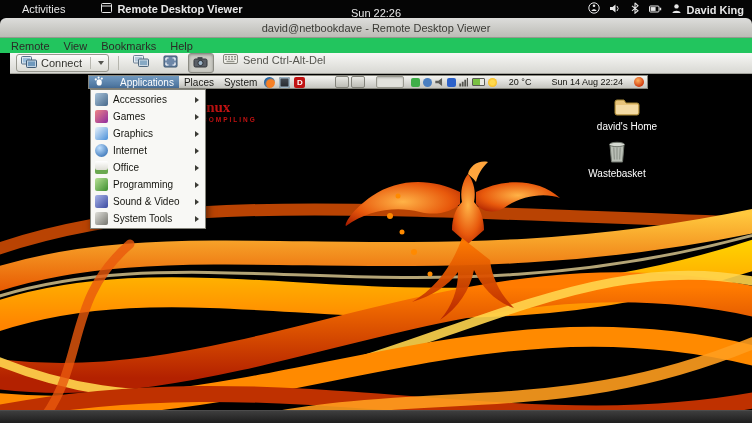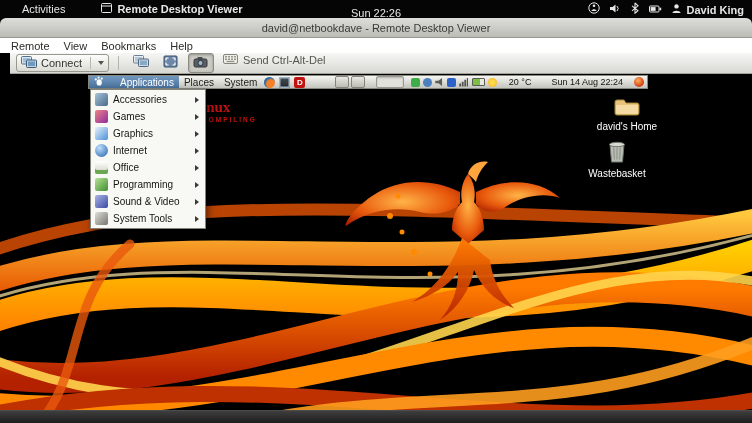--- a/index.html
+++ b/index.html
@@ -14,21 +14,21 @@
   .sb-clock{position:absolute;left:50%;transform:translateX(-50%);top:0;height:26px;
             display:flex;align-items:center;}
   .sb-right{margin-left:auto;display:flex;align-items:flex-end;gap:9px;padding-right:8px;}
   .sb-user{display:flex;align-items:center;gap:5px;font-weight:bold;}
 
   
   .titlebar{position:absolute;top:18px;left:0;width:752px;height:20px;
             background:linear-gradient(#dddddb,#bcbcb6);border-bottom:1px solid #97978f;
             border-radius:6px 6px 0 0;display:flex;align-items:center;justify-content:center;
             font-size:11px;font-weight:normal;color:#3a3a35;box-sizing:border-box;}
-  .menubar{position:absolute;top:38px;left:0;width:752px;height:15px;background:#ffffff;
+  .menubar{position:absolute;top:38px;left:0;width:752px;height:15px;background:#22c55e;
            display:flex;align-items:center;padding-left:4px;box-sizing:border-box;}
   .mb-item{font-size:11px;color:#2b2b27;padding:0 7px;}
   .toolbar{position:absolute;top:53px;left:10px;width:752px;height:21px;
            background:linear-gradient(#f7f7f5,#d8d8d3);border-bottom:1px solid #a2a29b;
            display:flex;align-items:center;padding:0 6px;gap:4px;box-sizing:border-box;}
   .tb-connect{display:inline-flex;align-items:center;gap:4px;height:16px;padding:0 4px;
               border:1px solid #98988f;border-radius:3px;font-size:11px;color:#33332e;
               background:linear-gradient(#fdfdfc,#dcdcd6);}
   .chev{width:0;height:0;border-left:3.5px solid transparent;border-right:3.5px solid transparent;
         border-top:4px solid #55554f;margin-left:3px;padding-left:0;}

